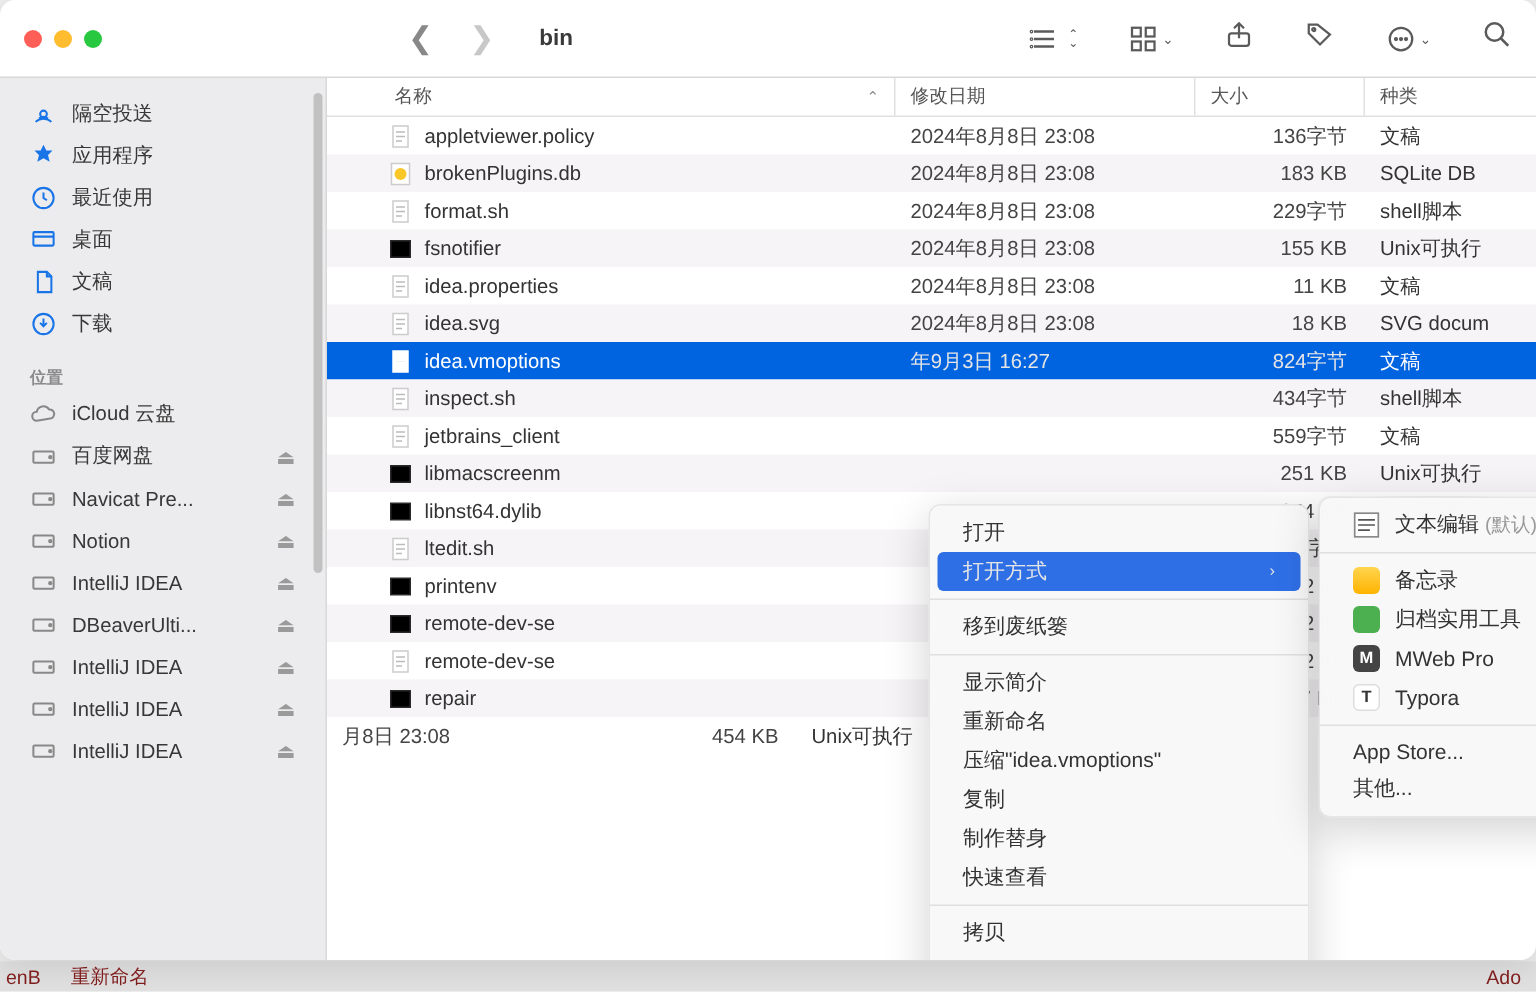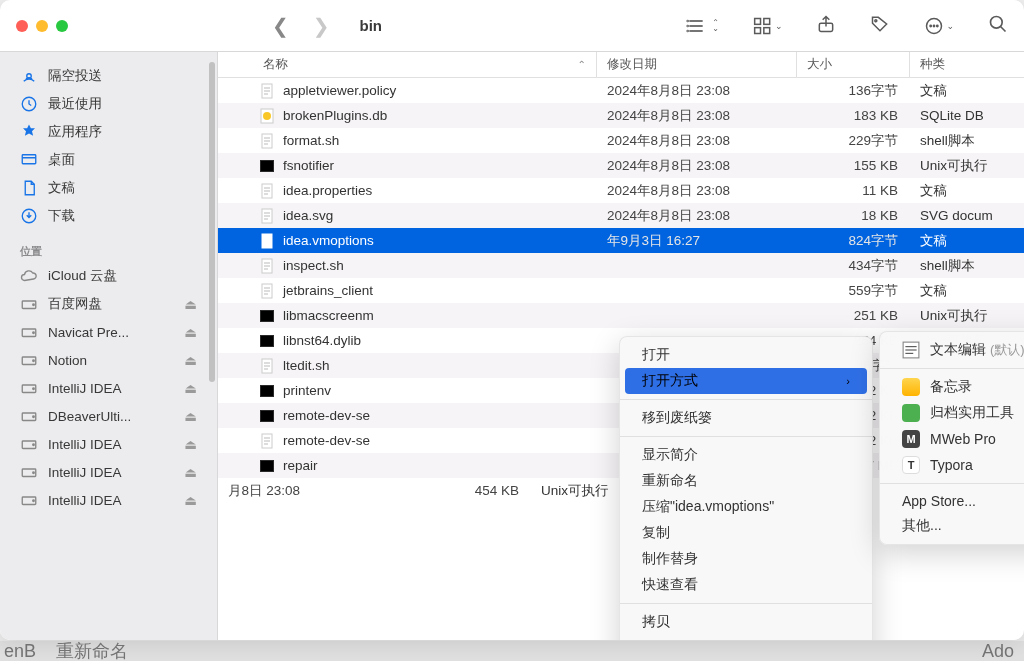--- a/index.html
+++ b/index.html
@@ -56,29 +56,29 @@
   .chev { width: 8px; color: #888; font-size: 9px; visibility: hidden; }
   .file-icon { width: 16px; height: 16px; display: inline-flex; align-items:center; justify-content:center; }
 
   
   .ctx {
     position: absolute; background: rgba(248,248,248,0.98); border: 1px solid rgba(0,0,0,0.08);
     border-radius: 8px; box-shadow: 0 8px 30px rgba(0,0,0,0.18); padding: 5px 0; font-size: 14px; color: #333;
     backdrop-filter: blur(10px);
   }
   .ctx-item { padding: 4px 22px; display: flex; align-items: center; cursor: default; position:relative;}
-  .ctx-item.hl { background: #2f6fe6; color: #000000; border-radius: 4px; margin: 0 5px; padding: 4px 17px; justify-content: center; }
+  .ctx-item.hl { background: #2f6fe6; color: #e5e5e5; border-radius: 4px; margin: 0 5px; padding: 4px 17px; justify-content: center; }
   .ctx-sep { height: 1px; background: #e0e0e0; margin: 5px 0; }
   .ctx-arrow { margin-left: auto; font-size: 11px; }
   .ctx1 { left: 401px; top: 284px; width: 254px; }
   .ctx2 { left: 661px; top: 279px; width: 196px; }
   .app-icon { width:18px; height:18px; margin-right:10px; display:inline-flex; align-items:center; justify-content:center; border-radius:4px;}
   .default-txt { color:#999; margin-left:4px; font-size:13px;}
 
-  .bottom-blur { position:absolute; bottom:0; left:0; right:0; height:20px; display:flex; align-items:center; gap:20px; padding-left:4px; background:rgba(200,200,200,0.4); color:#737373; font-size:18px; filter:blur(0.5px);}
+  .bottom-blur { position:absolute; bottom:0; left:0; right:0; height:20px; display:flex; align-items:center; gap:20px; padding-left:4px; background:rgba(200,200,200,0.4); color:#7f1d1d; font-size:13px; filter:blur(0.5px);}
 </style>
 </head>
 <body>
 
 <div class="window">
 
   <div class="toolbar">
     <div class="traffic">
       <div class="tl red"></div>
       <div class="tl yellow"></div>
@@ -151,34 +151,34 @@
             <span class="sb-icon">
               <svg viewBox="0 0 24 24" fill="none" stroke="#1874e7" stroke-width="1.8">
                 <circle cx="12" cy="12" r="3"></circle>
                 <path d="M5 19a10 10 0 0114 0M8 16a6 6 0 018 0"></path>
               </svg>
             </span>
             <span class="txt">隔空投送</span>
           </div>
           <div class="sb-item">
             <span class="sb-icon">
+              <svg viewBox="0 0 24 24" fill="#1874e7">
+                <path d="M12 2l2.5 5H20l-4 4 1.5 6L12 14l-5.5 3L8 11 4 7h5.5z"></path>
+              </svg>
+            </span>
+            <span class="txt">应用程序</span>
+          </div>
+          <div class="sb-item">
+            <span class="sb-icon">
               <svg viewBox="0 0 24 24" fill="none" stroke="#1874e7" stroke-width="1.8">
                 <circle cx="12" cy="12" r="9"></circle>
                 <path d="M12 7v5l3 2"></path>
               </svg>
             </span>
             <span class="txt">最近使用</span>
-          </div>
-          <div class="sb-item">
-            <span class="sb-icon">
-              <svg viewBox="0 0 24 24" fill="#1874e7">
-                <path d="M12 2l2.5 5H20l-4 4 1.5 6L12 14l-5.5 3L8 11 4 7h5.5z"></path>
-              </svg>
-            </span>
-            <span class="txt">应用程序</span>
           </div>
           <div class="sb-item">
             <span class="sb-icon">
               <svg viewBox="0 0 24 24" fill="none" stroke="#1874e7" stroke-width="1.8">
                 <rect x="3" y="5" width="18" height="12" rx="1"></rect>
                 <line x1="3" y1="9" x2="21" y2="9"></line>
               </svg>
             </span>
             <span class="txt">桌面</span>
           </div>

